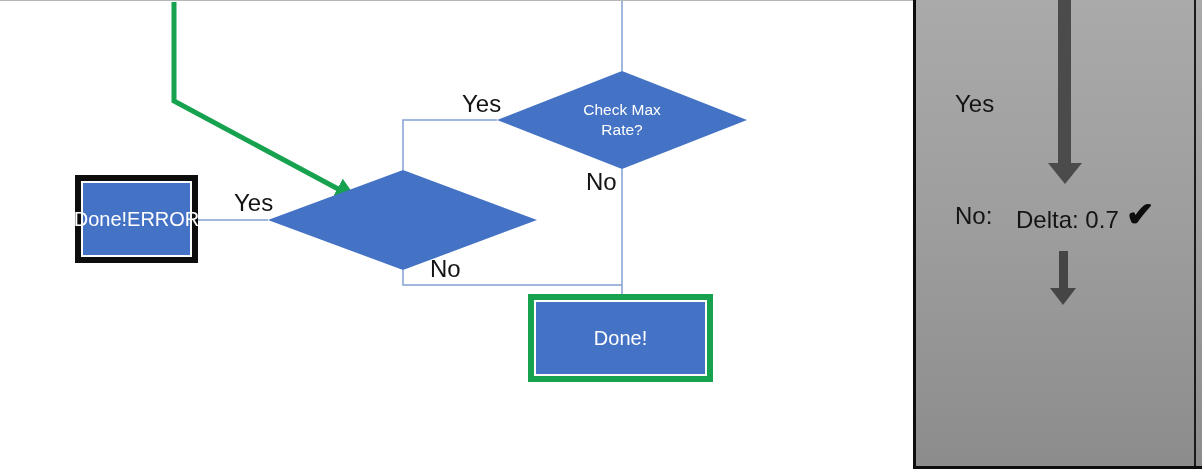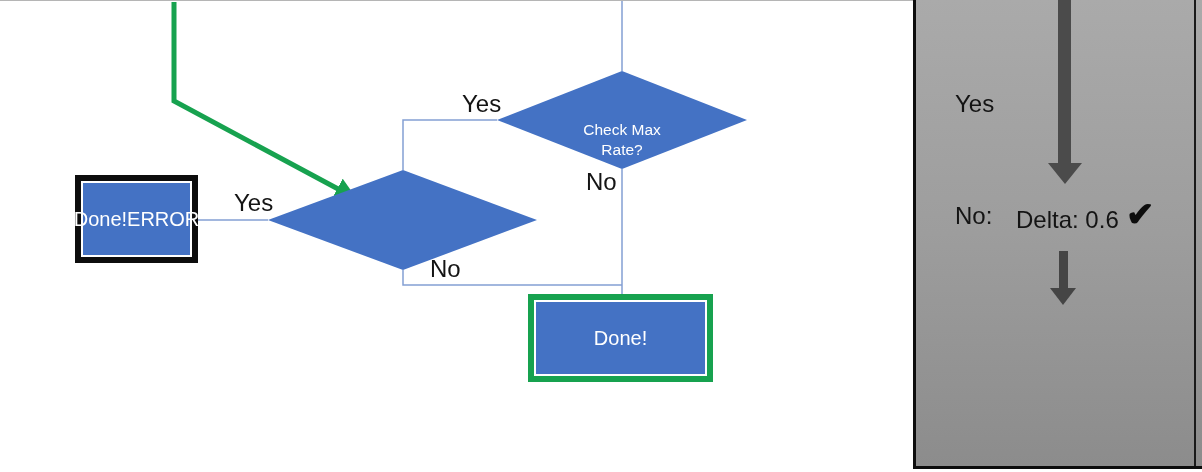--- a/index.html
+++ b/index.html
@@ -69,21 +69,21 @@
              M622,169 L622,294
              M403,270 L403,285 L622,285
              M198,220 L268,220" fill="none" stroke="#84a0d4" stroke-width="1.5"></path>
 
     <path d="M174,2 L174,101 L340,190" fill="none" stroke="#17a24f" stroke-width="5" marker-end="url(#greenArrow)"></path>
 
     <polygon points="622,71 747,120 622,169 497,120" fill="#4472C4"></polygon>
     <polygon points="403,170 537,220 403,270 268,220" fill="#4472C4"></polygon>
   </svg>
 
-  <div class="diamond-label" style="left:570px;top:100px;width:104px;margin-top:20px;">Check Max Rate?</div>
+  <div class="diamond-label" style="left:570px;top:100px;width:104px;">Check Max Rate?</div>
 
   <div class="branch-label" style="left:462px;top:91px;">Yes</div>
   <div class="branch-label" style="left:586px;top:169px;">No</div>
   <div class="branch-label" style="left:234px;top:190px;">Yes</div>
   <div class="branch-label" style="left:430px;top:256px;">No</div>
 
   <div id="error-box" class="flow-box">
     <span>Done!</span>
     <span>ERROR</span>
   </div>
@@ -93,20 +93,20 @@
 
   <div id="side-panel"></div>
   <div id="panel-right-line"></div>
 
   <div class="arrow-shaft" id="big-arrow-shaft"></div>
   <div class="arrow-head" id="big-arrow-head"></div>
 
   <div class="panel-label" style="left:955px;top:90px;">Yes</div>
 
   <div class="panel-label" style="left:955px;top:202px;text-align:right;">No:</div>
-  <div class="panel-label" style="left:1016px;top:206px;">Delta: 0.6</div>
+  <div class="panel-label" style="left:1016px;top:206px;">Delta: 0.7</div>
   <div id="panel-checkmark">✔</div>
 
   <div class="arrow-shaft" id="small-arrow-shaft"></div>
   <div class="arrow-head" id="small-arrow-head"></div>
 
 
 </div>
 
 </body></html>

